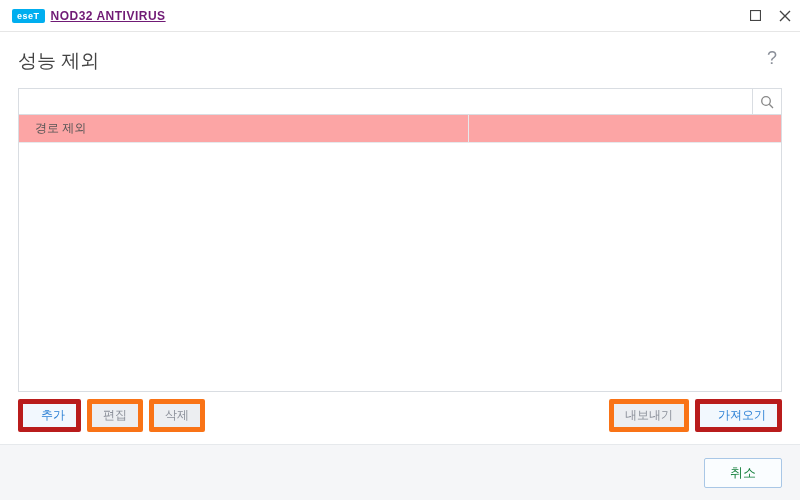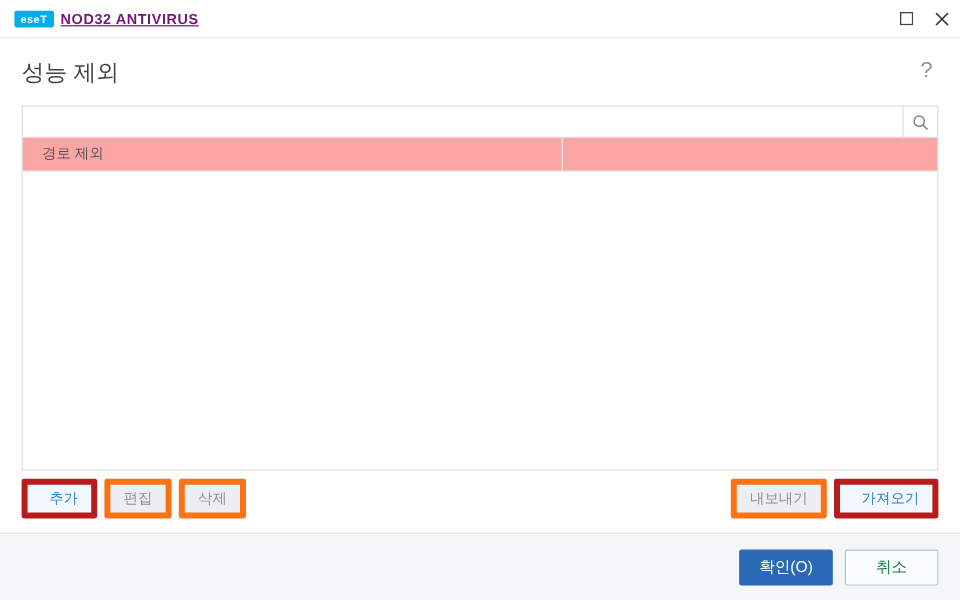--- a/index.html
+++ b/index.html
@@ -244,15 +244,14 @@
       <button class="small-btn">삭제</button>
     </div>
     <div class="toolbar-right">
       <button class="small-btn">내보내기</button>
       <button class="small-btn accent">가져오기</button>
     </div>
   </div>
 </div>
 
 <div class="footer">
-  <button class="footer-btn primary">확인(O)</button>
   <button class="footer-btn secondary">취소</button>
 </div>
 
 </body></html>

